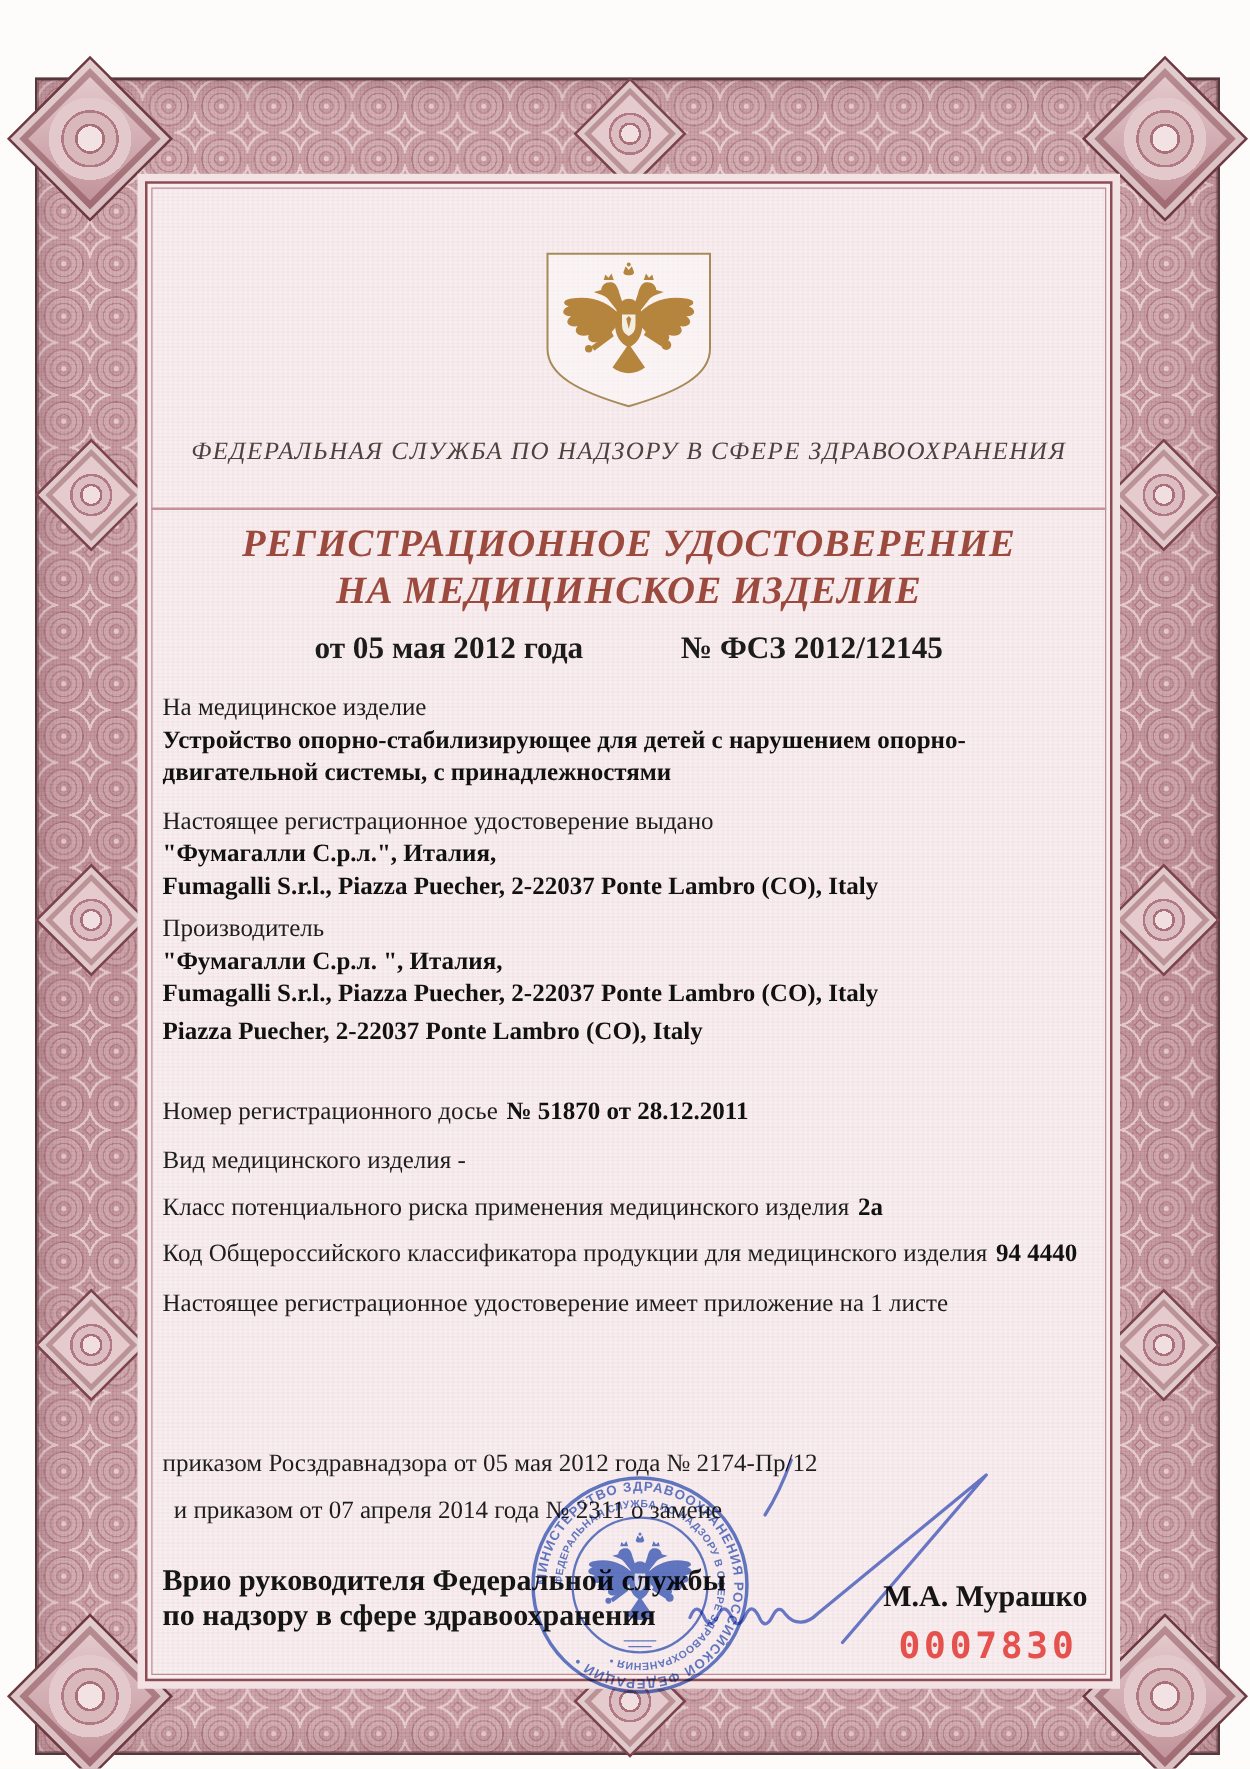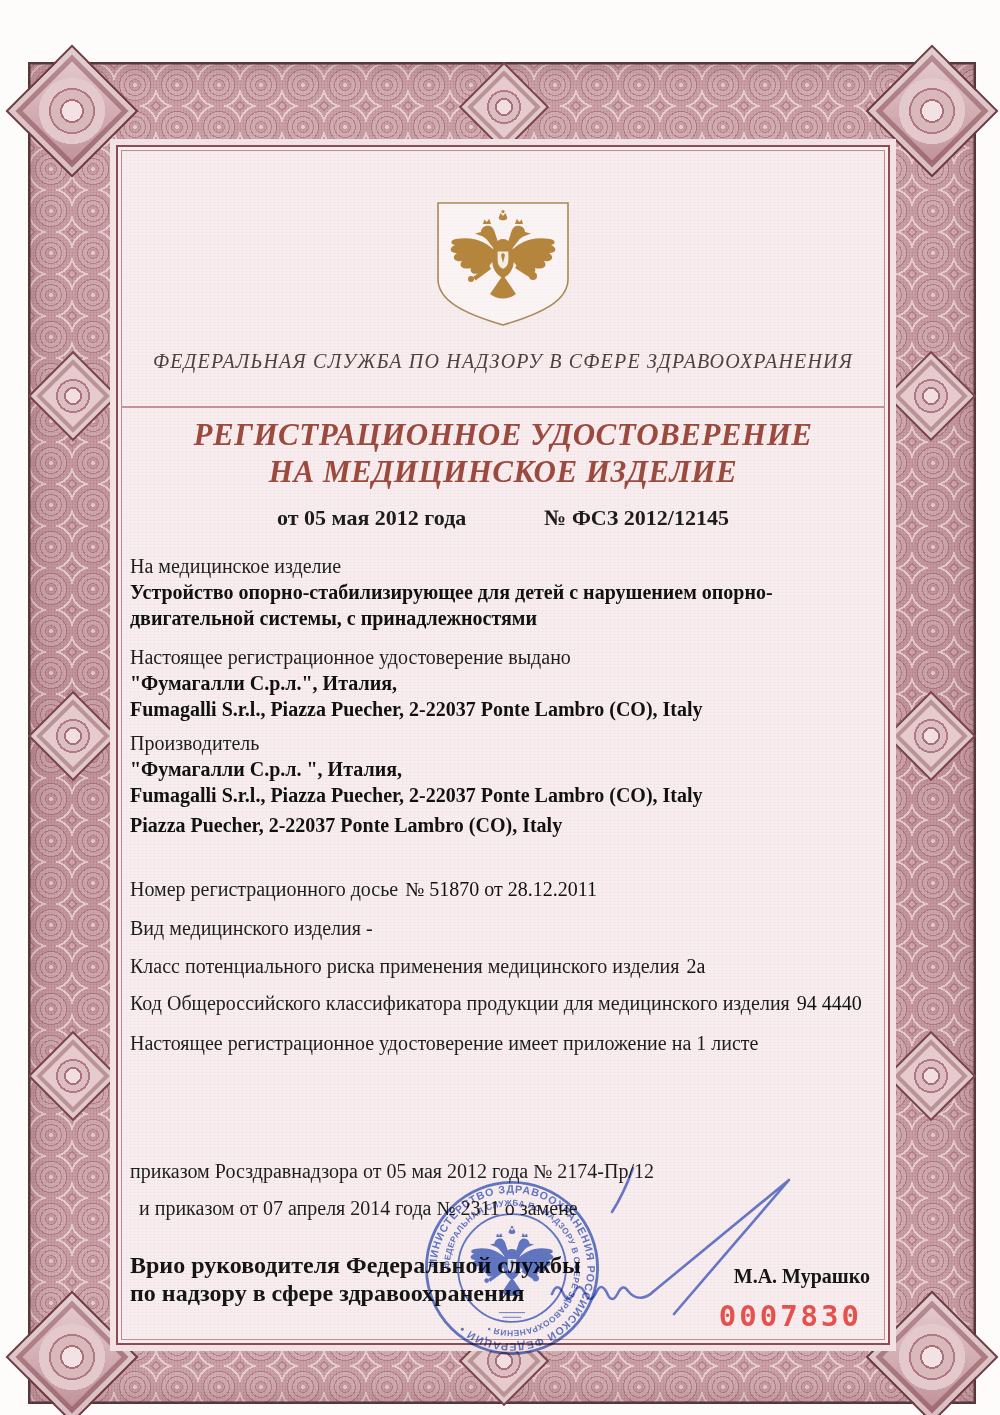--- a/index.html
+++ b/index.html
@@ -56,32 +56,32 @@
     border:2px solid #8d4c54;
     box-shadow:0 0 0 6px #f2e2e4, inset 0 0 0 3px #f8edef, inset 0 0 0 4px #bb8d93;
   }
   .abs{position:absolute;left:12px;right:12px;}
   .centered{text-align:center;left:0;right:0;font-style:italic;}
   .emblem{top:50px;display:flex;justify-content:center;}
   .authority{top:201px;font-size:20px;letter-spacing:1.2px;line-height:27px;color:#4e413e;}
   .rule{top:259px;left:3px;right:3px;border-top:2px solid #c49298;}
   .title{top:269px;font-size:31px;font-weight:bold;line-height:37px;color:#9c4a3e;letter-spacing:.5px;}
   .dateline{top:358px;left:0;right:0;display:flex;justify-content:center;gap:78px;
-    font-size:22px;font-weight:bold;color:#1c1c1c;}
+    font-size:25px;font-weight:bold;color:#1c1c1c;}
   .para{font-size:20px;line-height:26px;color:#1e1e1e;}
   .para b,.bold-line{font-weight:bold;color:#111;}
-  .val{font-weight:normal;color:#111;margin-left:.35em;}
+  .val{font-weight:bold;color:#111;margin-left:.35em;}
   .p1{top:406px}.p2{top:497px}.p3{top:583px}.p4{top:665px}.p5{top:729px}
   .p6{top:768px}.p7{top:806px}.p8{top:843px}.p9{top:883px}
   .orders{top:1011px}
   .orders .ind{padding-left:9px;}
   .orders .gap{margin-top:11px;}
   .signrow{top:1104px;display:flex;justify-content:space-between;align-items:flex-start;padding-right:6px;}
   .sig-pos{font-size:24px;font-weight:bold;line-height:28px;color:#151515;}
-  .sig-name{font-size:20px;font-weight:bold;color:#151515;margin-top:14px;white-space:nowrap;}
+  .sig-name{font-size:24px;font-weight:bold;color:#151515;margin-top:14px;white-space:nowrap;}
   .serial{top:1152px;left:auto;right:26px;font-family:"DejaVu Sans Mono",monospace;
     font-weight:bold;font-size:29px;letter-spacing:3px;color:#e4413c;opacity:.9;}
   
   .stamp{position:absolute;left:419px;top:1175px;width:186px;height:186px;
     opacity:.85;mix-blend-mode:multiply;}
   .stamp text{font-family:"Liberation Sans","DejaVu Sans",sans-serif;font-weight:bold;}
   .sign-ink{position:absolute;left:540px;top:1140px;width:280px;height:200px;
     mix-blend-mode:multiply;}
 </style>
 </head>

